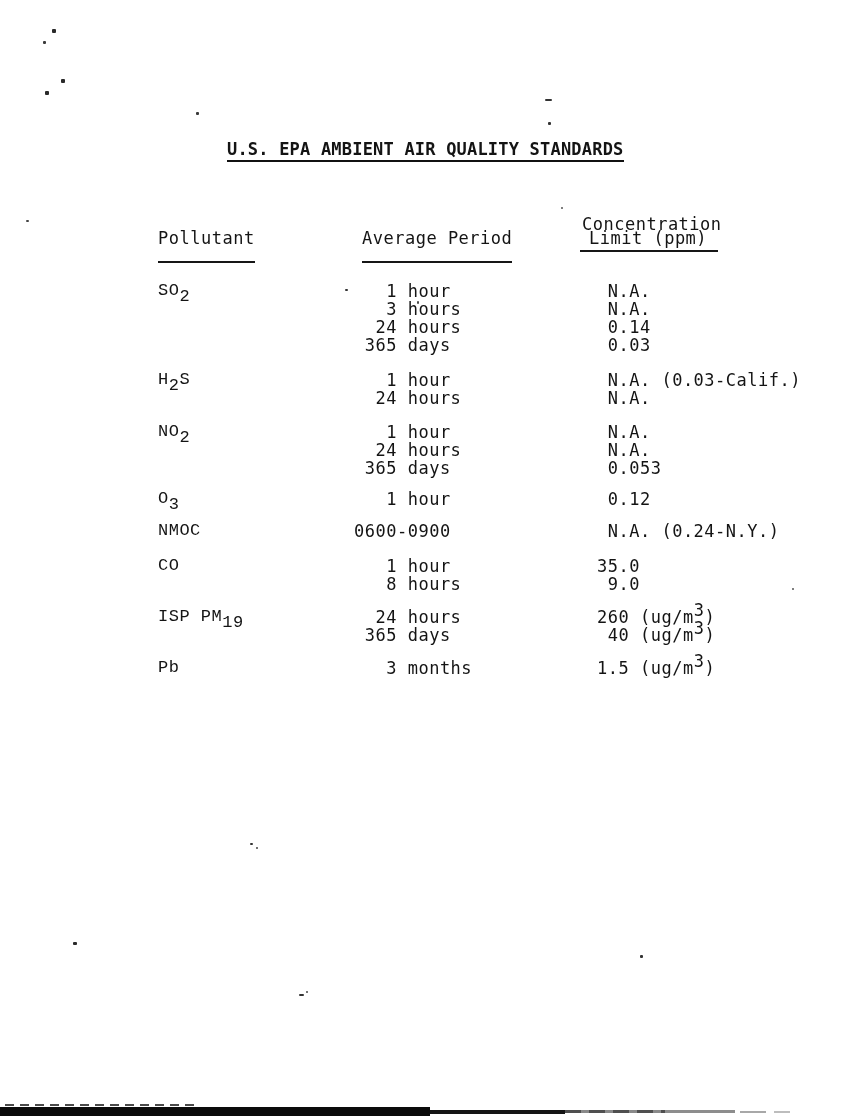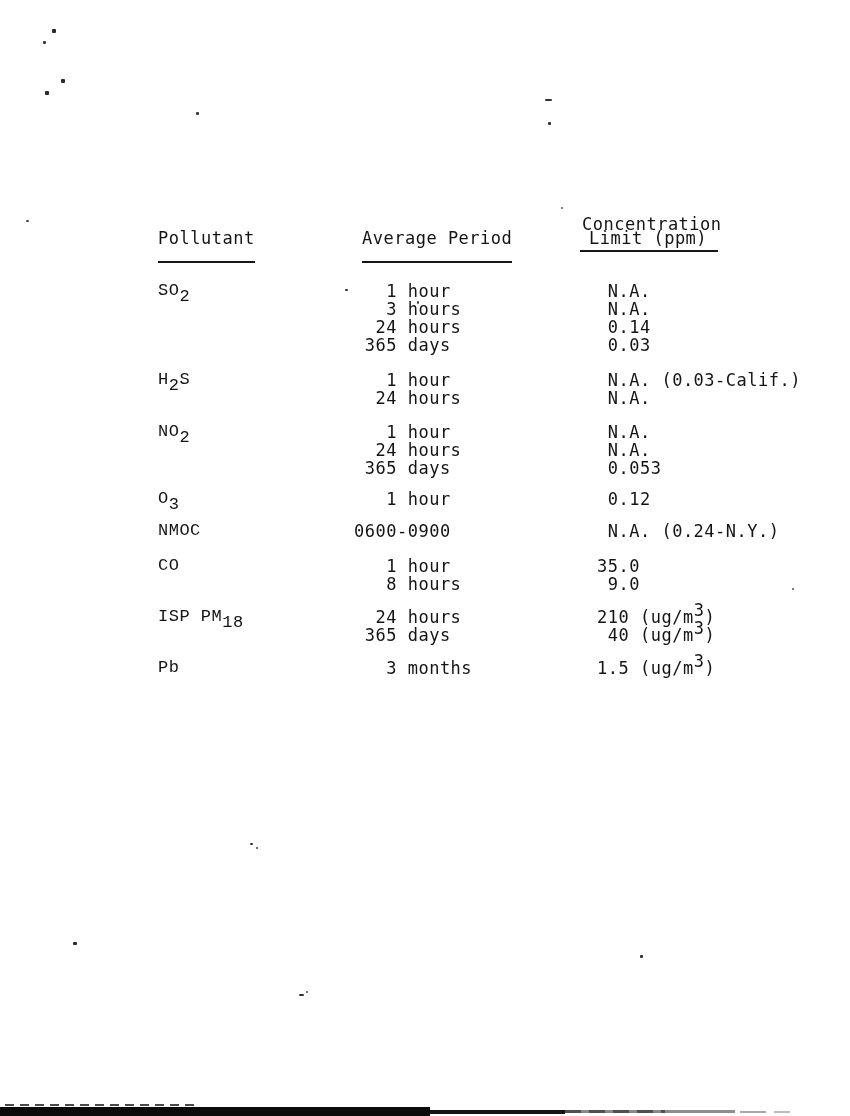--- a/index.html
+++ b/index.html
@@ -39,20 +39,21 @@
   .sub { position:relative; top:6px;  }
   .sup { position:relative; top:-7px; }
   .speck { position:absolute; background:#2a2a2a; border-radius:1px; }
   .band  { position:absolute; }
 </style>
 </head>
 <body>
 
 <div class="page">
 
+  <div class="abs title">U.S. EPA AMBIENT AIR QUALITY STANDARDS</div>
 
   <div class="abs hdr-conc1">Concentration</div>
   <div class="abs hdr-poll u">Pollutant</div>
   <div class="abs hdr-avg u">Average Period</div>
   <div class="abs hdr-limit">Limit (ppm)</div>
 
   <div class="group" style="top:282px">
     <span class="poll"><span>SO</span><span class="sub">2</span><span></span></span>
     <div class="line" style="top:0px">
         <span class="period">   1 hour</span>
@@ -122,24 +123,24 @@
         <span class="period">   1 hour</span>
         <span class="conc"><span>35.0</span><span class="sup"></span><span></span></span>
       </div>
     <div class="line" style="top:18px">
         <span class="period">   8 hours</span>
         <span class="conc"><span> 9.0</span><span class="sup"></span><span></span></span>
       </div>
   </div>
 
   <div class="group" style="top:608px">
-    <span class="poll"><span>ISP PM</span><span class="sub">18</span><span></span></span>
+    <span class="poll"><span>ISP PM</span><span class="sub">19</span><span></span></span>
     <div class="line" style="top:0px">
         <span class="period">  24 hours</span>
-        <span class="conc"><span>210 (ug/m</span><span class="sup">3</span><span>)</span></span>
+        <span class="conc"><span>260 (ug/m</span><span class="sup">3</span><span>)</span></span>
       </div>
     <div class="line" style="top:18px">
         <span class="period"> 365 days</span>
         <span class="conc"><span> 40 (ug/m</span><span class="sup">3</span><span>)</span></span>
       </div>
   </div>
 
   <div class="group" style="top:659px">
     <span class="poll"><span>Pb</span><span class="sub"></span><span></span></span>
     <div class="line" style="top:0px">

